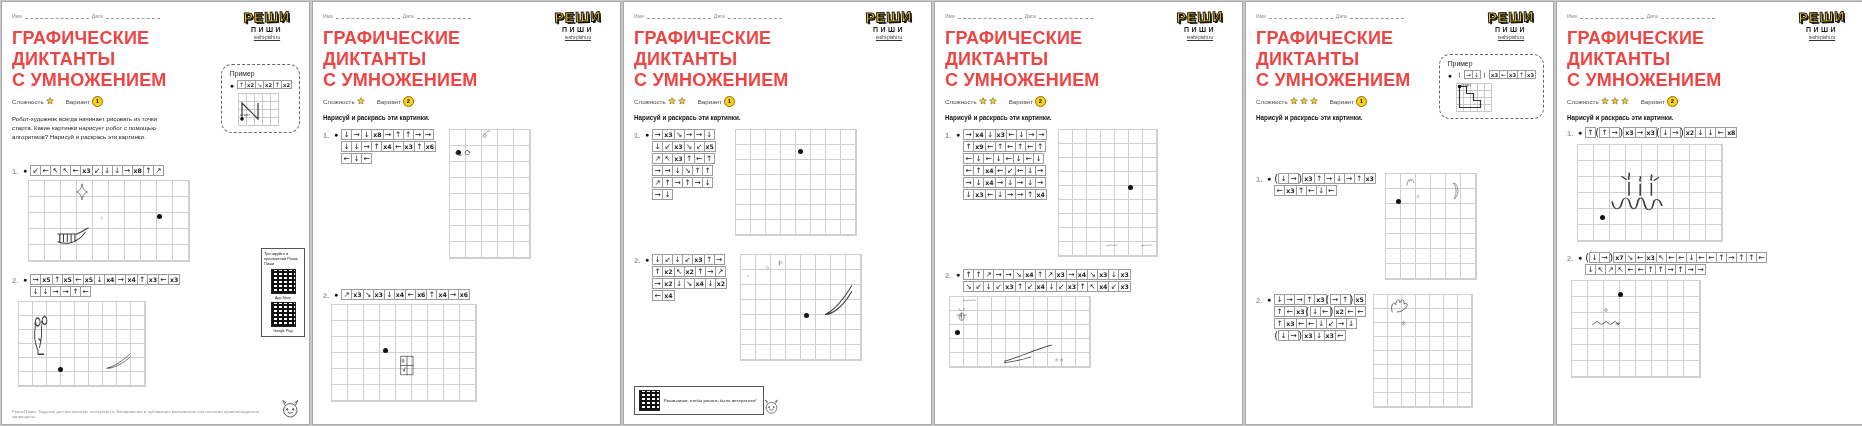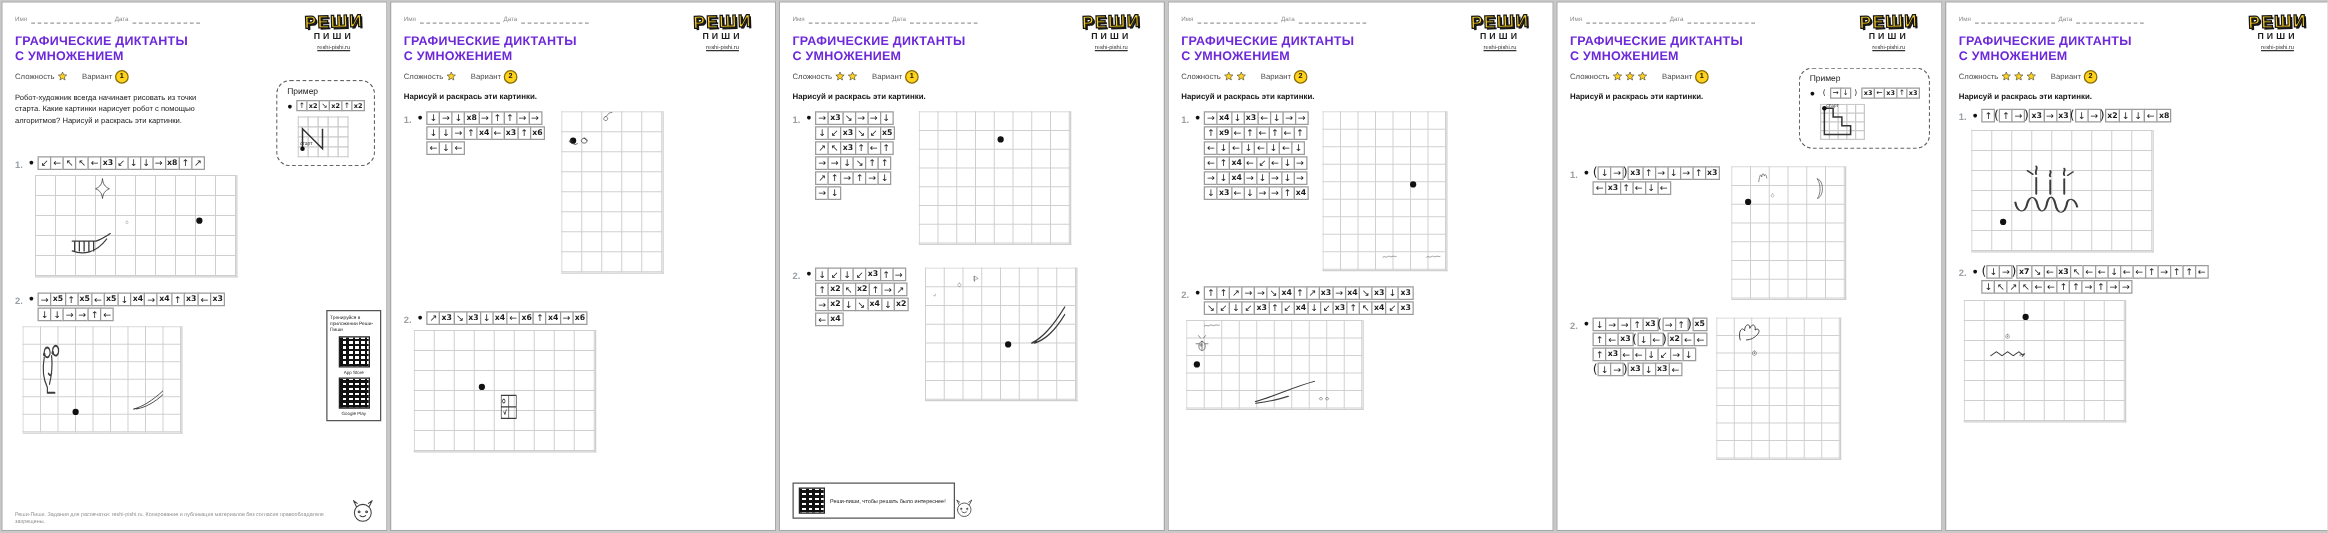--- a/index.html
+++ b/index.html
@@ -7,21 +7,21 @@
   .page{position:relative;flex:0 0 309px;width:309px;height:424px;background:#fff;border:1px solid #a8a8a8;
         box-sizing:border-box;padding:8px 10px;overflow:hidden;}
   .toprow{display:flex;align-items:flex-end;gap:3px;font-size:5px;color:#8a8a8a;margin-top:2px;}
   .dline{border-bottom:1px dashed #9a9a9a;height:6px;}
   .nline{width:64px}.dtline{width:54px}
   .logo{position:absolute;top:7px;right:11px;text-align:center;width:62px;}
   .l1{font-size:14px;font-weight:900;color:#FFD21C;letter-spacing:1px;-webkit-text-stroke:1px #161616;
       text-shadow:1.5px 1.5px 0 #161616;transform:rotate(-2deg);}
   .l2{font-size:7px;font-weight:700;letter-spacing:2.5px;color:#1c1c1c;margin-top:1px;}
   .l3{font-size:4.6px;color:#333;text-decoration:underline;display:block;margin-top:2px;}
-  .ttl{margin-top:9px;font-size:10px;font-weight:800;line-height:1.18;color:#6d28d9;letter-spacing:.2px;width:210px;}
+  .ttl{margin-top:9px;font-size:18px;font-weight:800;line-height:1.18;color:#ef4444;letter-spacing:.2px;width:210px;}
   .meta{display:flex;align-items:center;gap:2px;margin-top:4px;font-size:6.2px;color:#4a4a4a;}
   .meta .gap{width:8px;}
   .badge{width:9px;height:9px;border-radius:50%;background:#FFD21C;border:1px solid #8a6d00;color:#111;
          font-size:5.8px;font-weight:800;display:flex;align-items:center;justify-content:center;}
   .intro{margin-top:7px;width:158px;font-size:6.1px;line-height:1.5;color:#222;}
   .instr{margin-top:7px;font-size:6.3px;font-weight:700;color:#151515;}
   .ex{display:block;}
   .exhead{display:flex;align-items:flex-start;}
   .exnum{font-size:7.5px;font-weight:800;color:#9aa0a6;flex:0 0 11px;margin-top:2px;}
   .sdot{font-size:7px;margin:2px 3px 0 0;color:#111;}

